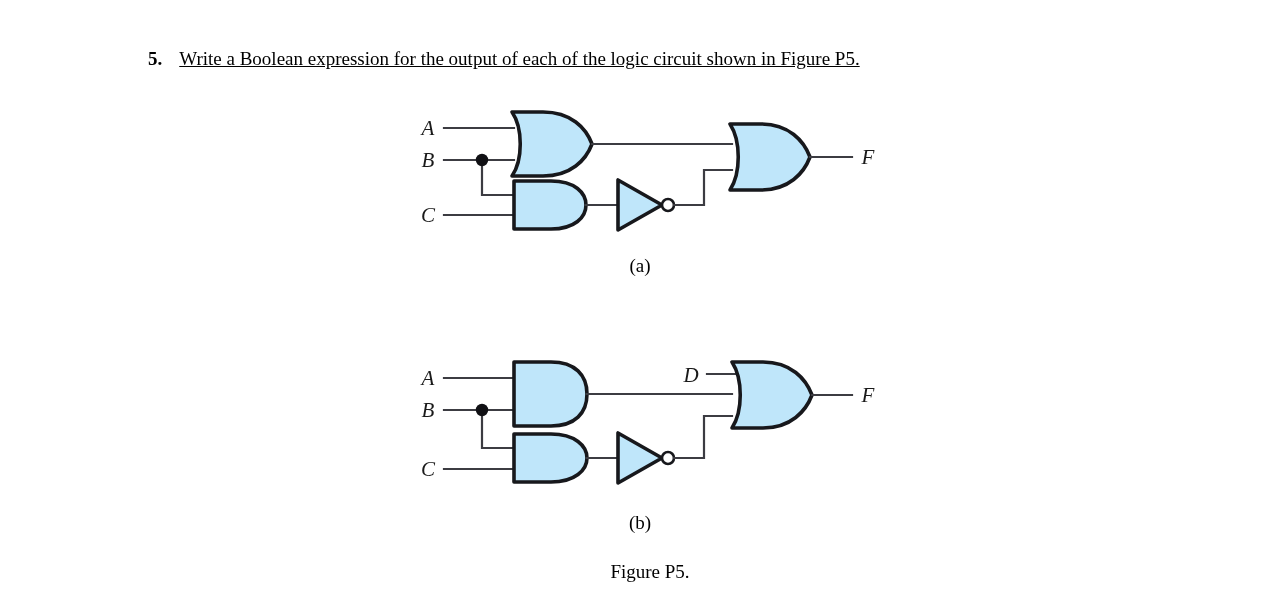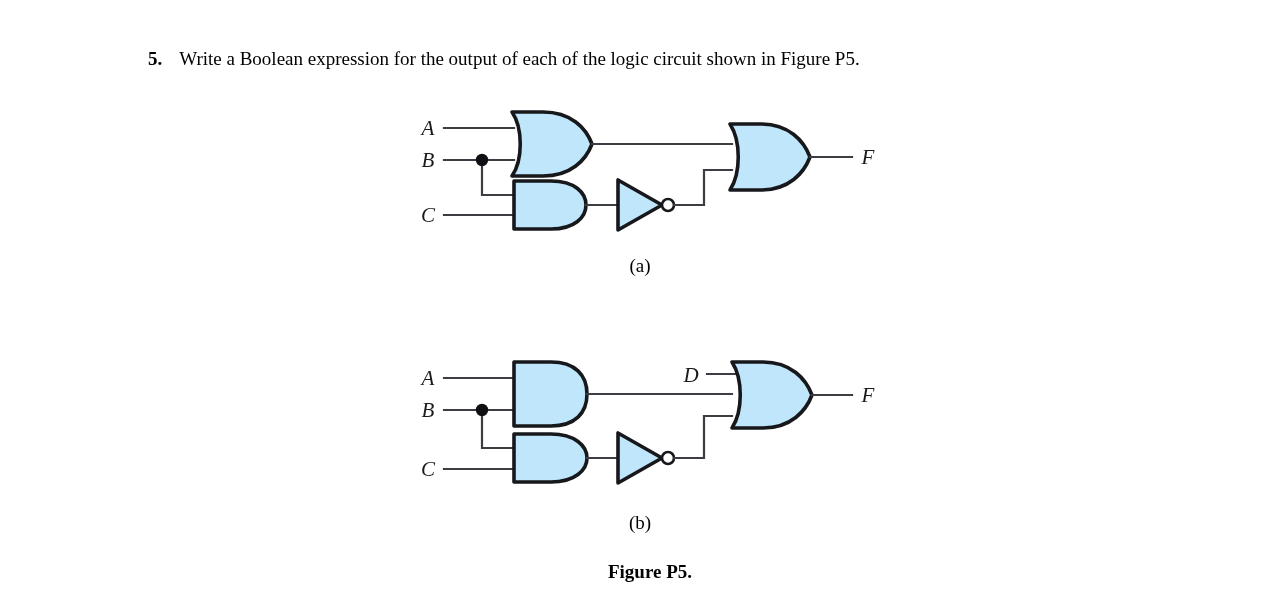--- a/index.html
+++ b/index.html
@@ -25,20 +25,21 @@
     align-items: baseline;
     white-space: nowrap;
   }
   .question-number {
     font-weight: bold;
     font-size: 19px;
     margin-right: 17px;
   }
   .question-text {
     font-size: 19px;
+    text-decoration: underline;
   }
 
   
   .figure-block {
     position: absolute;
     left: 0;
     top: 0;
     width: 1284px;
     height: 589px;
     pointer-events: none;
@@ -87,21 +88,21 @@
   }
   #caption-a { left: 580px; top: 255px; }
   #caption-b { left: 580px; top: 512px; }
   #figure-title {
     position: absolute;
     left: 560px;
     top: 561px;
     width: 180px;
     text-align: center;
     font-size: 19px;
-    font-weight: bold;
+    font-weight: normal;
   }
 </style>
 </head>
 <body>
 
 <div class="question-row">
   <span class="question-number">5.</span>
   <span class="question-text">Write a Boolean expression for the output of each of the logic circuit shown in Figure P5.</span>
 </div>
 

